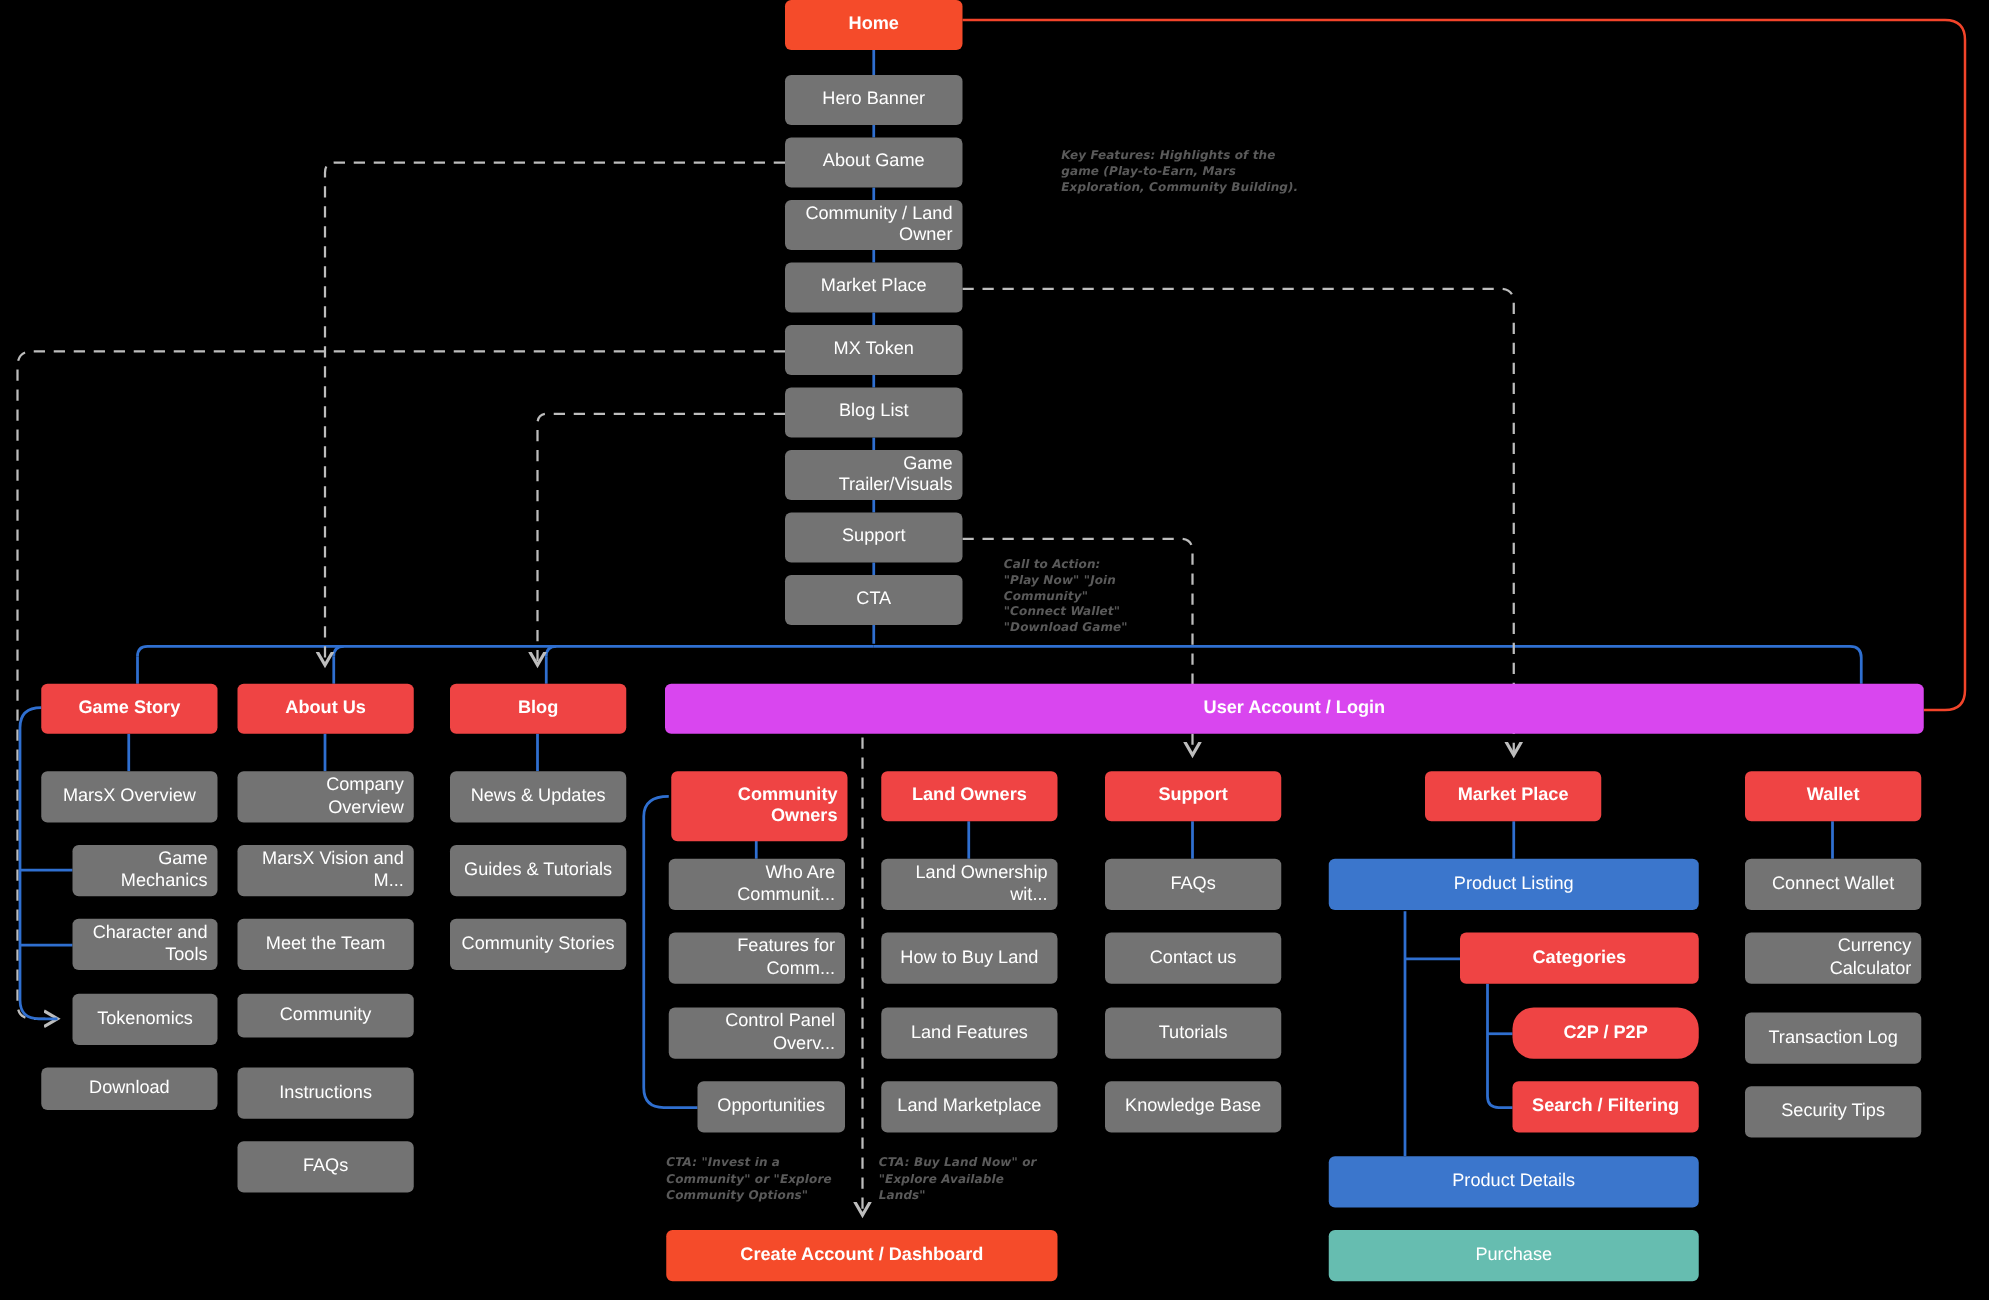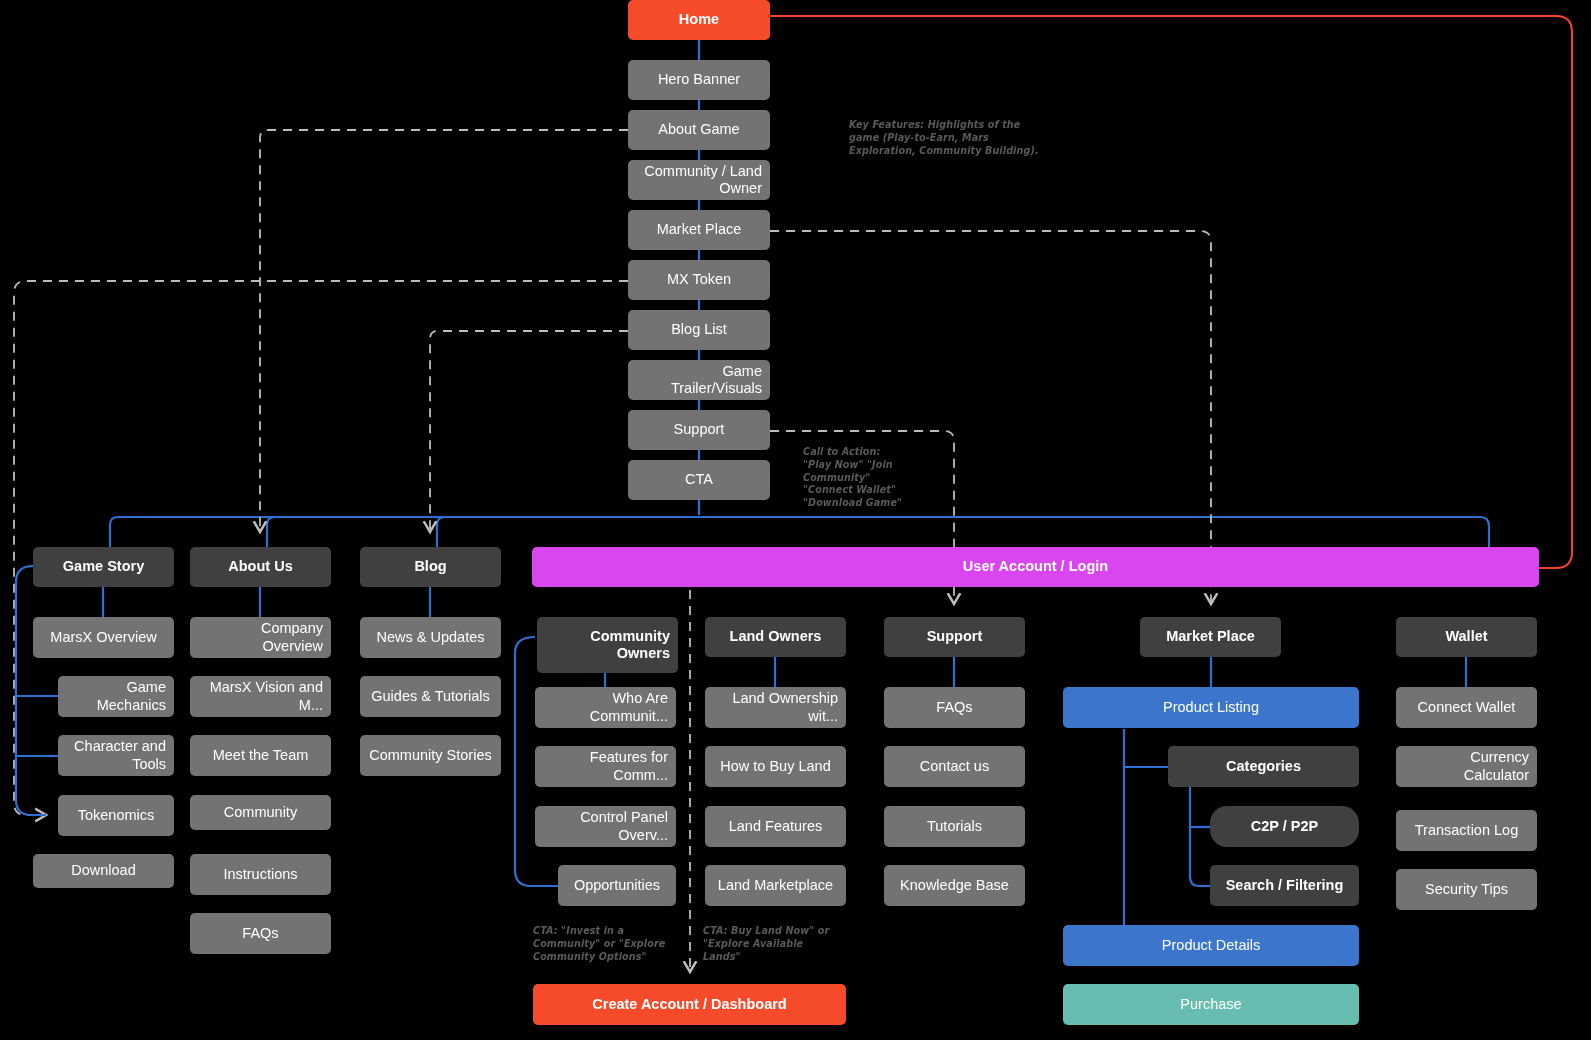--- a/index.html
+++ b/index.html
@@ -18,21 +18,21 @@
     border-radius: 5px;
     display: flex; align-items: center; justify-content: center;
     text-align: right;
     color: #fff;
     line-height: 1.18;
     padding: 2px 8px;
     font-size: 14.5px;
     z-index: 3;
   }
   .gray   { background: #737373; }
-  .blue   { background: #404040; font-weight: bold; }
+  .blue   { background: #ef4444; font-weight: bold; }
   .bluep  { background: #3B76CC; }
   .red    { background: #F54B2A; font-weight: bold; }
   .teal   { background: #d946ef; font-weight: bold; }
   .tealp  { background: #66BDB0; }
   .head   { font-weight: bold; }
 
   .annot {
     position: absolute;
     color: #5a5a5a;
     font-family: "DejaVu Sans", sans-serif;

